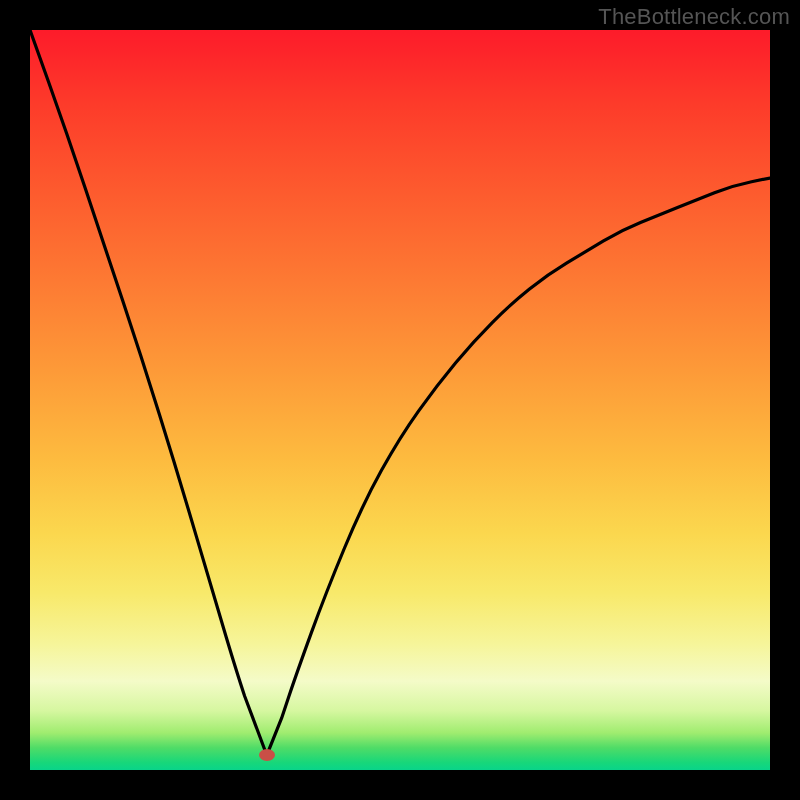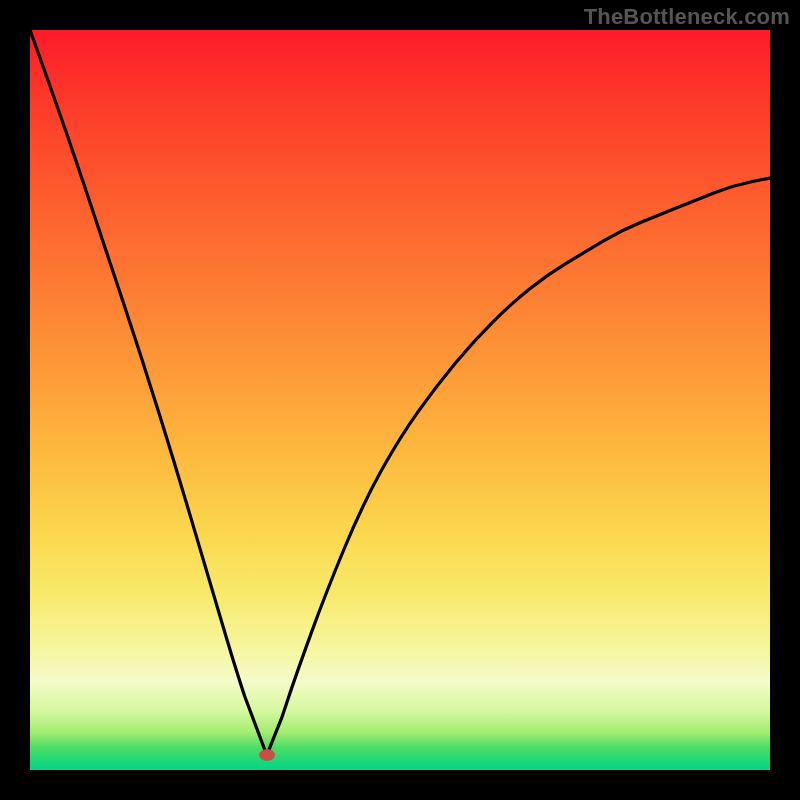--- a/index.html
+++ b/index.html
@@ -16,21 +16,21 @@
     width: 800px;
     height: 800px;
     background: #000;
   }
   .watermark {
     position: absolute;
     top: 4px;
     right: 10px;
     color: #555;
     font-size: 22px;
-    font-weight: 700;
+    font-weight: 400;
     user-select: none;
     letter-spacing: 0.2px;
   }
   .plot {
     position: absolute;
     left: 30px;
     top: 30px;
     width: 740px;
     height: 740px;
     

